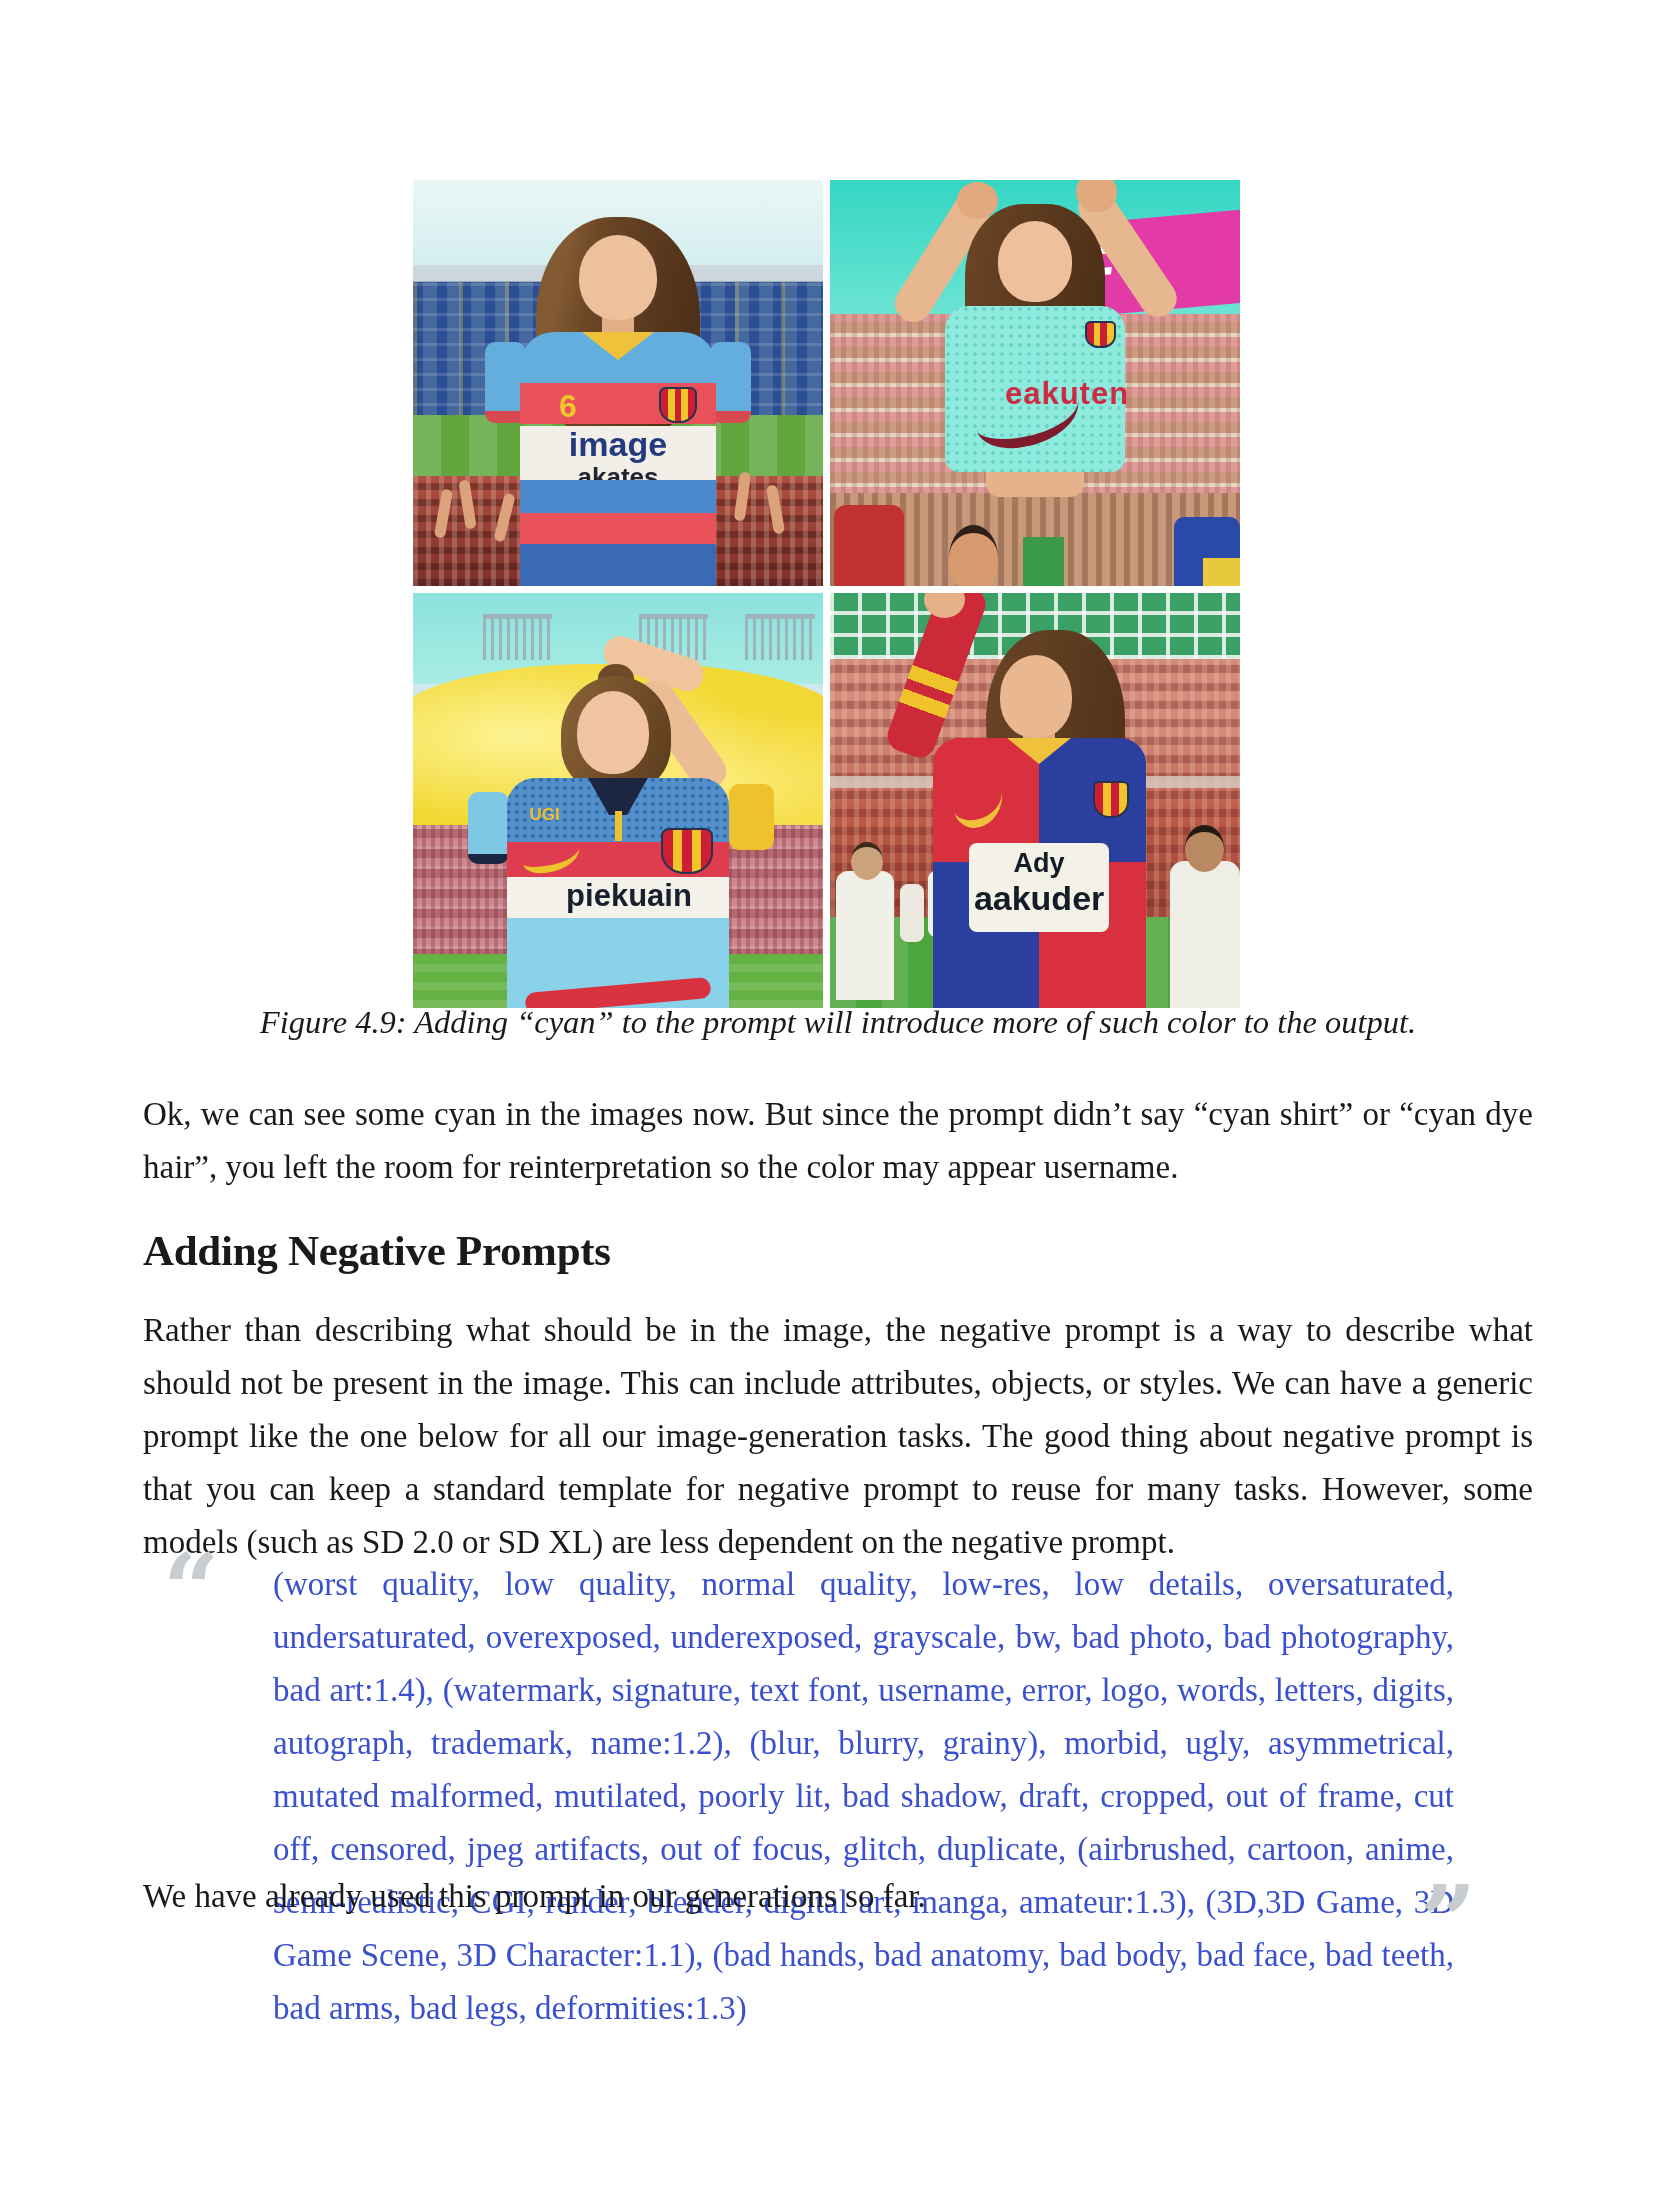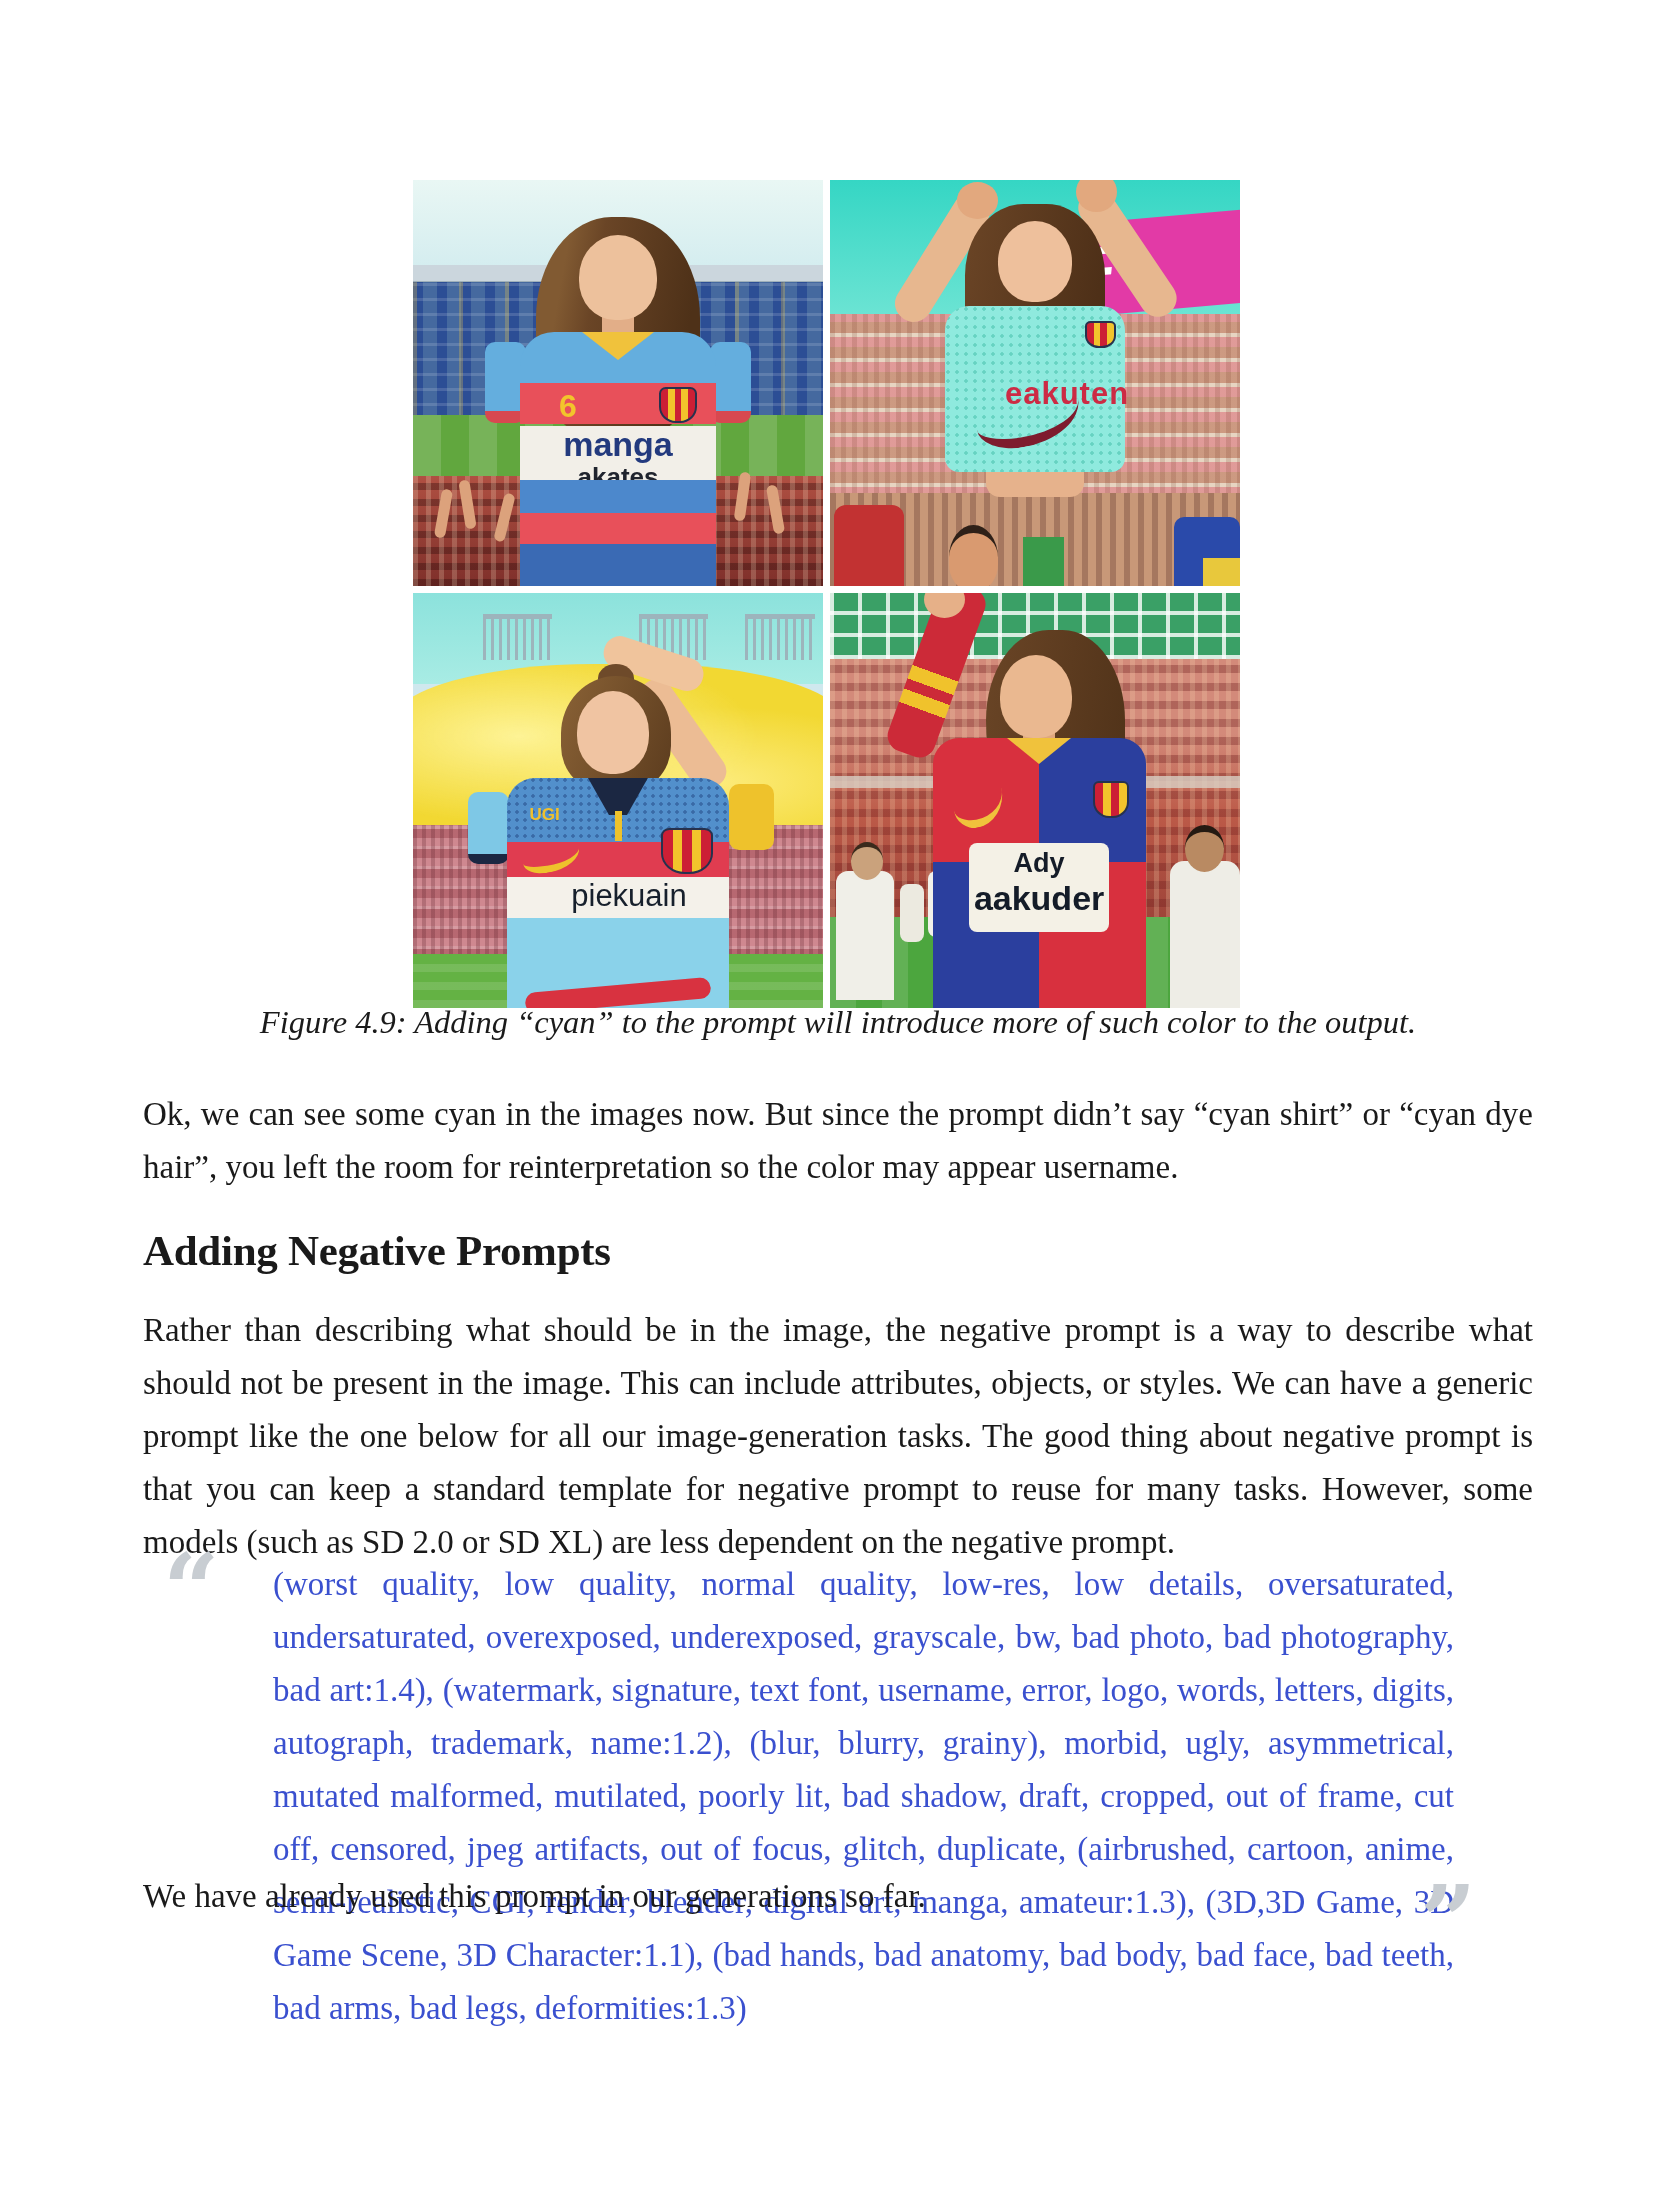--- a/index.html
+++ b/index.html
@@ -130,21 +130,21 @@
   .p3-placket{position:absolute;left:48.5%;top:52%;width:3.5%;height:46%;background:#eec22c;}
   .p3-brand{position:absolute;left:10%;top:42%;font-family:"Liberation Sans",sans-serif;
       font-weight:bold;font-size:17px;color:#f0c02c;}
   .p3-js2{height:15%;background:#e03c50;}
   .p3-swoosh{position:absolute;left:7%;top:26%;width:26%;height:40%;
       border-bottom:7px solid #eec22c;border-radius:0 0 60% 40%/0 0 100% 60%;transform:rotate(-9deg);}
   .p3-crest{position:absolute;right:7%;top:-40%;width:22%;height:120%;border:2px solid #26324e;
       border-radius:16% 16% 45% 45%;background:
       linear-gradient(90deg,#cc1f35 0 20%,#f2c42c 20% 40%,#cc1f35 40% 60%,#f2c42c 60% 80%,#cc1f35 80%);}
   .p3-js3{height:18%;background:#f4f1ea;text-align:center;}
-  .p3-jt{font-family:"Liberation Sans",sans-serif;font-weight:normal;font-size:31px;color:#17202c;line-height:1.25;padding-left:22px;}
+  .p3-jt{font-family:"Liberation Sans",sans-serif;font-weight:bold;font-size:31px;color:#17202c;line-height:1.25;padding-left:22px;}
   .p3-js4{height:39%;background:#8ad2ea;}
   .p3-sash{position:absolute;left:8%;bottom:1%;width:84%;height:9%;background:#d83240;
       border-radius:12px;transform:rotate(-5deg);}
 
   
   .p4-plaid{left:0;top:0;width:100%;height:16%;background:
       repeating-linear-gradient(90deg,rgba(255,255,255,.8) 0 4px,rgba(0,0,0,0) 4px 28px),
       repeating-linear-gradient(0deg,rgba(255,255,255,.8) 0 4px,rgba(0,0,0,0) 4px 22px),
       #3aa066;}
   .p4-crowd{left:0;top:14%;width:100%;height:66%;background:
@@ -228,21 +228,21 @@
       <div class="ly p1-sleeve p1-sr"></div>
       <div class="ly p1-jersey">
         <div class="js p1-js1">
           <div class="p1-collar"></div>
         </div>
         <div class="js p1-js2">
           <span class="jnum">6</span>
           <span class="crest"></span>
         </div>
         <div class="js p1-js3">
-          <div class="jt1">manga</div>
+          <div class="jt1">image</div>
           <div class="jt2">akates</div>
         </div>
         <div class="js p1-js4"></div>
         <div class="js p1-js5"></div>
         <div class="js p1-js6"></div>
       </div>
     </div>
 
     <div class="ph">
       <div class="ly p2-sky"></div>

